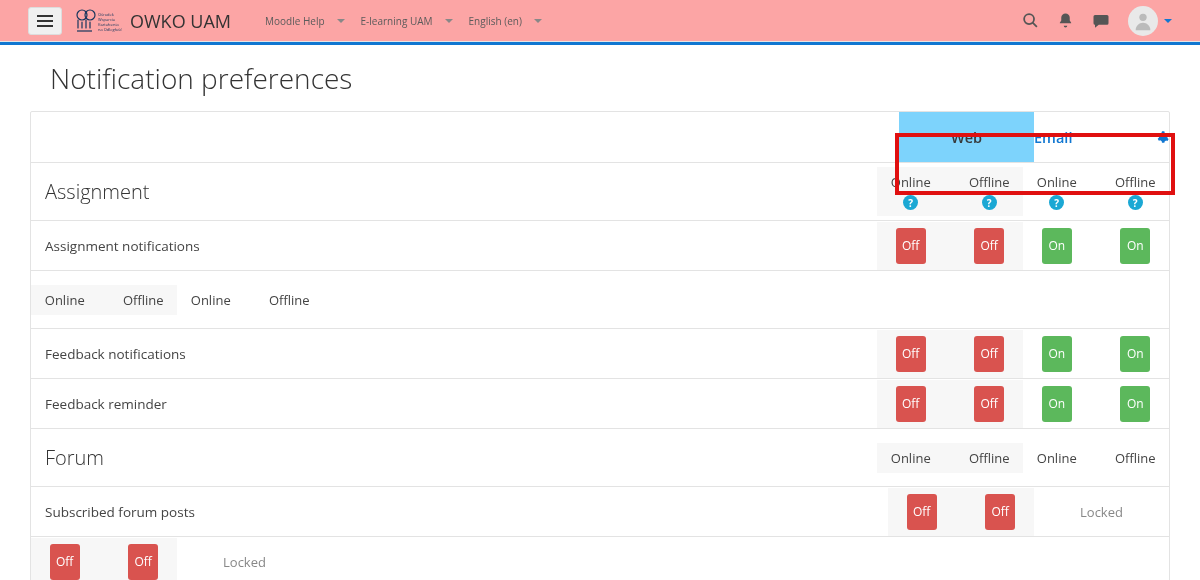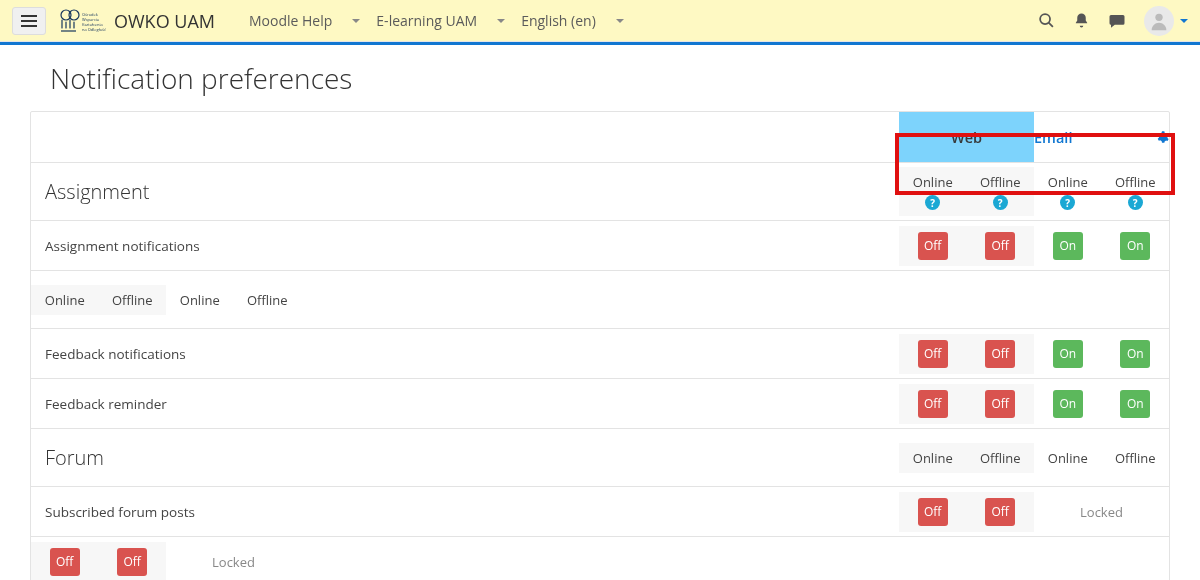--- a/index.html
+++ b/index.html
@@ -1,27 +1,27 @@
 <!DOCTYPE html>
 <html><head>
 <meta charset="utf-8">
 <style>
 * { box-sizing: border-box; margin: 0; padding: 0; }
 body { font-family: "Segoe UI", -apple-system, "Open Sans", Arial, sans-serif; background: #fff; color: #373a3c; font-size: 14px; width: 1200px; }
-.navbar { display: flex; align-items: center; height: 42px; background: #fef9c3; border-bottom: 1px solid #e5e5e5; padding: 0 12px; }
+.navbar { display: flex; align-items: center; height: 42px; background: #fca5a5; border-bottom: 1px solid #e5e5e5; padding: 0 28px; }
 .menu-btn { width: 34px; height: 28px; background: #f0f0f0; border: 1px solid #ddd; border-radius: 3px; display: flex; align-items: center; justify-content: center; margin-right: 10px; cursor: pointer; }
 .hamburger { width: 16px; height: 2px; background: #333; position: relative; }
 .hamburger::before, .hamburger::after { content: ""; position: absolute; width: 16px; height: 2px; background: #333; left: 0; }
 .hamburger::before { top: -5px; }
 .hamburger::after { top: 5px; }
 .logo { width: 50px; height: 30px; margin-right: 8px; position: relative; }
 .logo svg { width: 100%; height: 100%; }
 .brand { font-size: 18px; font-weight: 400; color: #333; margin-right: 28px; white-space: nowrap; }
 .nav-links { display: flex; align-items: center; gap: 4px; }
-.nav-link { color: #5b5b5b; font-size: 14px; padding: 4px 6px; text-decoration: none; display: flex; align-items: center; gap: 20px; cursor: pointer; }
+.nav-link { color: #5b5b5b; font-size: 10px; padding: 4px 6px; text-decoration: none; display: flex; align-items: center; gap: 12px; cursor: pointer; }
 .caret { display: inline-block; width: 0; height: 0; border-left: 4px solid transparent; border-right: 4px solid transparent; border-top: 4px solid #888; }
 .nav-right { margin-left: auto; display: flex; align-items: center; gap: 18px; }
 .icon-btn { cursor: pointer; color: #5b5b5b; display: flex; align-items: center; }
 .avatar { width: 30px; height: 30px; border-radius: 50%; background: #e9e9e9; display: flex; align-items: center; justify-content: center; }
 .avatar svg { width: 22px; height: 22px; fill: #bbb; }
 .bluebar { height: 3px; background: #1177d1; }
 .page { padding: 14px 30px; }
 h1 { font-size: 28px; font-weight: 300; color: #333; margin-bottom: 14px; margin-left: 20px; }
 .pref-table { border: 1px solid #e3e3e3; border-radius: 2px; }
 .header-row { display: flex; height: 50px; }
@@ -29,26 +29,26 @@
 .proc-header { width: 135px; display: flex; align-items: center; justify-content: center; font-size: 14.5px; font-weight: 600; color: #373a3c; gap: 6px; }
 .proc-header.shaded { background: #7dd3fc; }
 .proc-header.email { color: #1177d1; justify-content: space-between; }
 .gear { width: 14px; height: 14px; }
 .section-row, .item-row { display: flex; border-top: 1px solid #e3e3e3; align-items: center; }
 .section-row { min-height: 58px; }
 .item-row { min-height: 50px; }
 .name-col { flex: 1; padding: 10px 14px; }
 .section-title { font-size: 20px; font-weight: 300; color: #333; margin-top: 20px; }
 .item-name { font-size: 13.5px; color: #444; }
-.cols-group { display: flex; }
+.cols-group { display: flex; gap: 11px; }
 .cols-group.shaded { background: #f7f7f7; }
 .status-col { width: 67.5px; display: flex; flex-direction: column; align-items: center; justify-content: center; gap: 4px; padding: 6px 0; }
 .col-label { font-size: 13px; color: #444; }
 .help-circle { width: 15px; height: 15px; border-radius: 50%; background: #1ba8d4; color: #fff; font-size: 10px; font-weight: 700; display: flex; align-items: center; justify-content: center; cursor: pointer; }
-.toggle { min-width: 30px; height: 28px; padding: 0 5px; border-radius: 3px; color: #fff; font-size: 12px; display: flex; align-items: center; justify-content: center; cursor: pointer; }
+.toggle { min-width: 30px; height: 36px; padding: 0 5px; border-radius: 3px; color: #fff; font-size: 12px; display: flex; align-items: center; justify-content: center; cursor: pointer; }
 .toggle.off { background: #d9534f; }
 .toggle.on { background: #5cb85c; }
 .locked-span { width: 135px; display: flex; align-items: center; justify-content: center; font-size: 13px; color: #888; }
 .highlight-box { position: absolute; border: 4px solid #e01010; pointer-events: none; }
 .page-wrap { position: relative; }
 </style>
 </head>
 <body>
 
 <div class="navbar">

